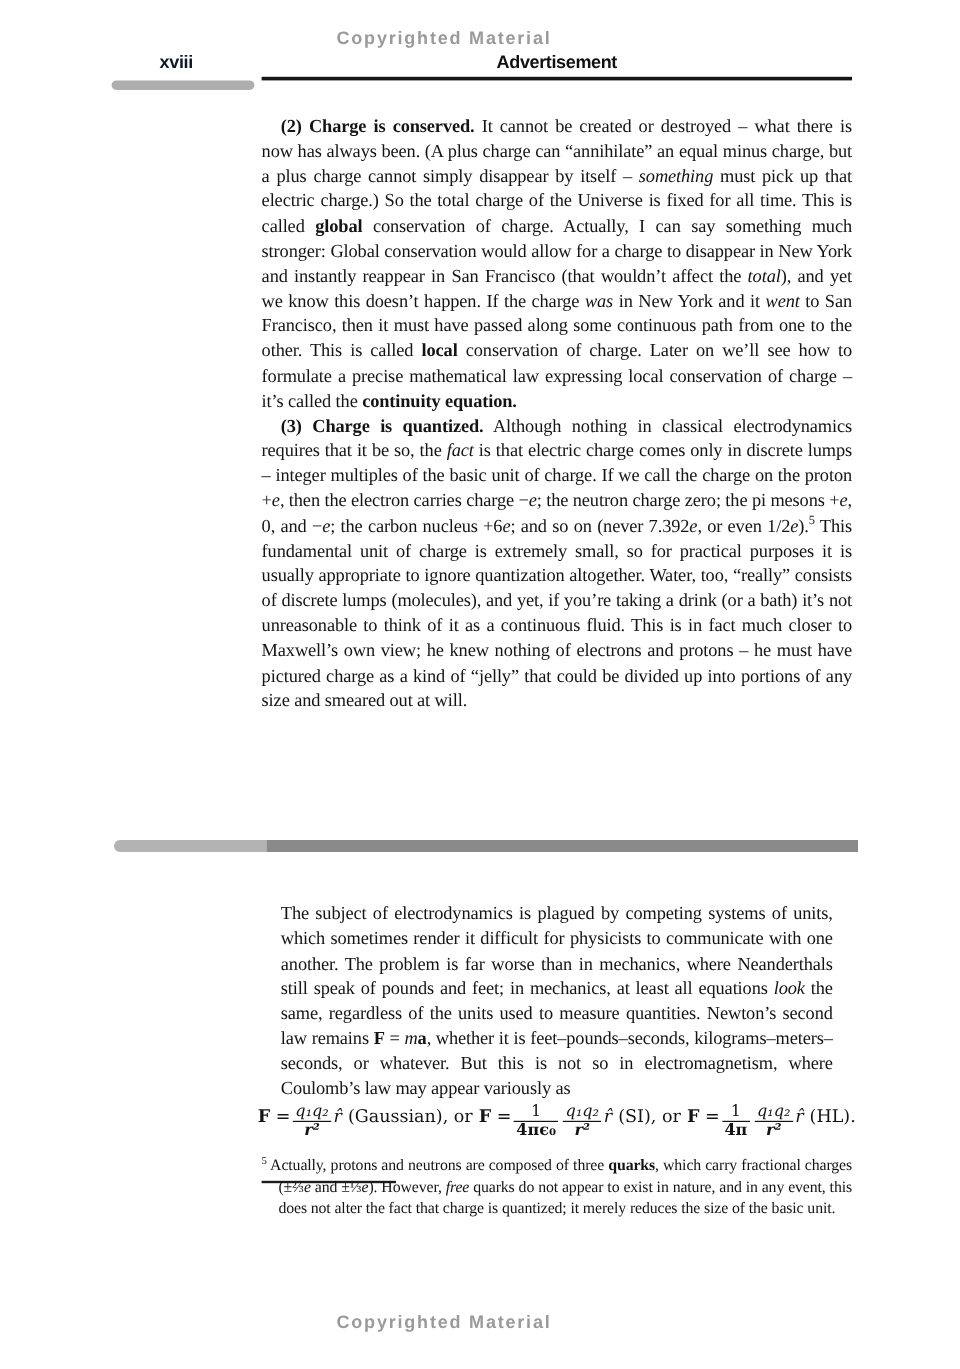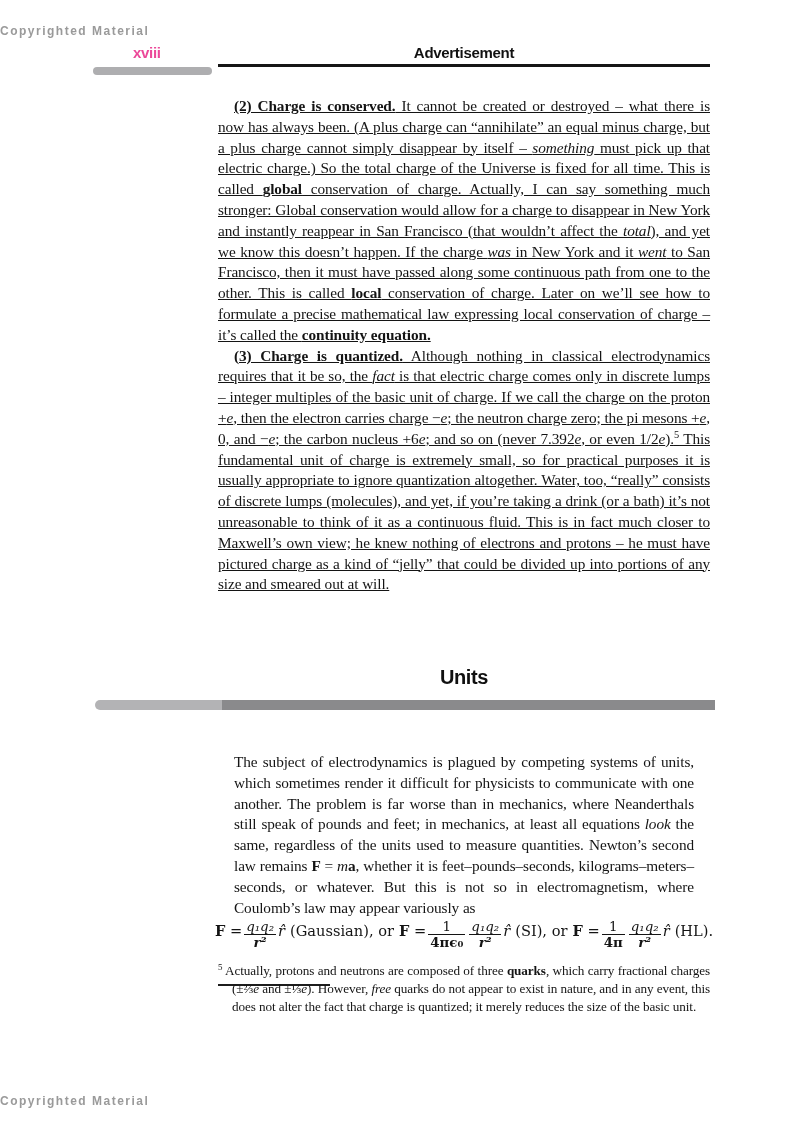--- a/index.html
+++ b/index.html
@@ -2,41 +2,40 @@
 <html><head>
 <meta charset="utf-8">
 <style>
   html,body{margin:0;padding:0;background:#e8e8e8;}
   .page{
     position:relative;width:800px;height:1141px;background:#ffffff;
     font-family:"Liberation Serif", serif;color:#141414;overflow:hidden;
     margin:0 auto;
   }
   .gray-brand{
-    position:absolute;left:0;width:740px;text-align:left;
+    position:absolute;left:0;width:740px;text-align:center;
     font-family:"Liberation Sans", sans-serif;font-weight:bold;
-    font-size:12px;color:#9a9a9a;letter-spacing:1.5px;
+    font-size:15px;color:#9a9a9a;letter-spacing:1.5px;
   }
   .pgnum{
     position:absolute;left:133px;top:44px;
     font-family:"Liberation Sans", sans-serif;font-weight:bold;
-    font-size:15px;letter-spacing:-0.3px;color:#ec4899;
+    font-size:15px;letter-spacing:-0.3px;color:#0f172a;
   }
   .runhead{
     position:absolute;left:218px;top:44px;width:492px;text-align:center;
     font-family:"Liberation Sans", sans-serif;font-weight:bold;
     font-size:15px;letter-spacing:-0.3px;color:#111;
   }
   .header-rule{position:absolute;left:218px;top:64px;width:492px;height:3px;background:#161616;}
   .header-pill{position:absolute;left:93px;top:67px;width:119px;height:8px;border-radius:4px;background:#aeaeb0;}
   .bodytext{
     position:absolute;left:218px;top:96px;width:492px;
     font-size:15.3px;line-height:20.8px;text-align:justify;
     letter-spacing:-0.1px;
-    text-decoration:underline;
   }
   .bodytext p{margin:0;text-indent:16px;}
   .b{font-weight:bold;}
   .i{font-style:italic;}
   sup{font-size:0.68em;line-height:0;vertical-align:super;}
   .units-head{
     position:absolute;left:218px;top:666px;width:492px;text-align:center;
     font-family:"Liberation Sans", sans-serif;font-weight:bold;
     font-size:20px;letter-spacing:-0.4px;color:#101010;
   }
@@ -75,21 +74,20 @@
   <div class="pgnum">xviii</div>
   <div class="runhead">Advertisement</div>
   <div class="header-rule"></div>
   <div class="header-pill"></div>
 
   <div class="bodytext">
     <p><span class="b">(2) Charge is conserved.</span><span> It cannot be created or destroyed – what there is now has always been. (A plus charge can “annihilate” an equal minus charge, but a plus charge cannot simply disappear by itself – </span><span class="i">something</span><span> must pick up that electric charge.) So the total charge of the Universe is fixed for all time. This is called </span><span class="b">global</span><span> conservation of charge. Actually, I can say something much stronger: Global conservation would allow for a charge to disappear in New York and instantly reappear in San Francisco (that wouldn’t affect the </span><span class="i">total</span><span>), and yet we know this doesn’t happen. If the charge </span><span class="i">was</span><span> in New York and it </span><span class="i">went</span><span> to San Francisco, then it must have passed along some continuous path from one to the other. This is called </span><span class="b">local</span><span> conservation of charge. Later on we’ll see how to formulate a precise mathematical law expressing local conservation of charge – it’s called the </span><span class="b">continuity equation.</span></p>
     <p><span class="b">(3) Charge is quantized.</span><span> Although nothing in classical electrodynamics requires that it be so, the </span><span class="i">fact</span><span> is that electric charge comes only in discrete lumps – integer multiples of the basic unit of charge. If we call the charge on the proton +</span><span class="i">e</span><span>, then the electron carries charge −</span><span class="i">e</span><span>; the neutron charge zero; the pi mesons +</span><span class="i">e</span><span>, 0, and −</span><span class="i">e</span><span>; the carbon nucleus +6</span><span class="i">e</span><span>; and so on (never 7.392</span><span class="i">e</span><span>, or even 1/2</span><span class="i">e</span><span>).</span><sup>5</sup><span> This fundamental unit of charge is extremely small, so for practical purposes it is usually appropriate to ignore quantization altogether. Water, too, “really” consists of discrete lumps (molecules), and yet, if you’re taking a drink (or a bath) it’s not unreasonable to think of it as a continuous fluid. This is in fact much closer to Maxwell’s own view; he knew nothing of electrons and protons – he must have pictured charge as a kind of “jelly” that could be divided up into portions of any size and smeared out at will.</span></p>
   </div>
 
-  <div class="units-head">Units</div>
   <div class="units-bar">
     <span class="seg-light"></span><span class="seg-dark"></span>
   </div>
 
   <div class="unitstext">
     <p><span>The subject of electrodynamics is plagued by competing systems of units, which sometimes render it difficult for physicists to communicate with one another. The problem is far worse than in mechanics, where Neanderthals still speak of pounds and feet; in mechanics, at least all equations </span><span class="i">look</span><span> the same, regardless of the units used to measure quantities. Newton’s second law remains </span><span class="b">F</span><span> = </span><span class="i">m</span><span class="b">a</span><span>, whether it is feet–pounds–seconds, kilograms–meters–seconds, or whatever. But this is not so in electromagnetism, where Coulomb’s law may appear variously as</span></p>
   </div>
 
   <div class="equation">
     <span><span class="eq-b">F</span> <span>=</span><span class="frac"><span class="num eq-i">q₁q₂</span><span class="den eq-i">r²</span></span><span class="eq-i">r̂</span><span class="eq-sp"></span><span>(Gaussian),</span> <span>or</span><span class="eq-sp"></span></span><span><span class="eq-b">F</span> <span>=</span><span class="frac"><span class="num">1</span><span class="den">4πϵ₀</span></span><span class="frac"><span class="num eq-i">q₁q₂</span><span class="den eq-i">r²</span></span><span class="eq-i">r̂</span><span class="eq-sp"></span><span>(SI),</span> <span>or</span><span class="eq-sp"></span></span><span><span class="eq-b">F</span> <span>=</span><span class="frac"><span class="num">1</span><span class="den">4π</span></span><span class="frac"><span class="num eq-i">q₁q₂</span><span class="den eq-i">r²</span></span><span class="eq-i">r̂</span><span class="eq-sp"></span><span>(HL).</span></span>

